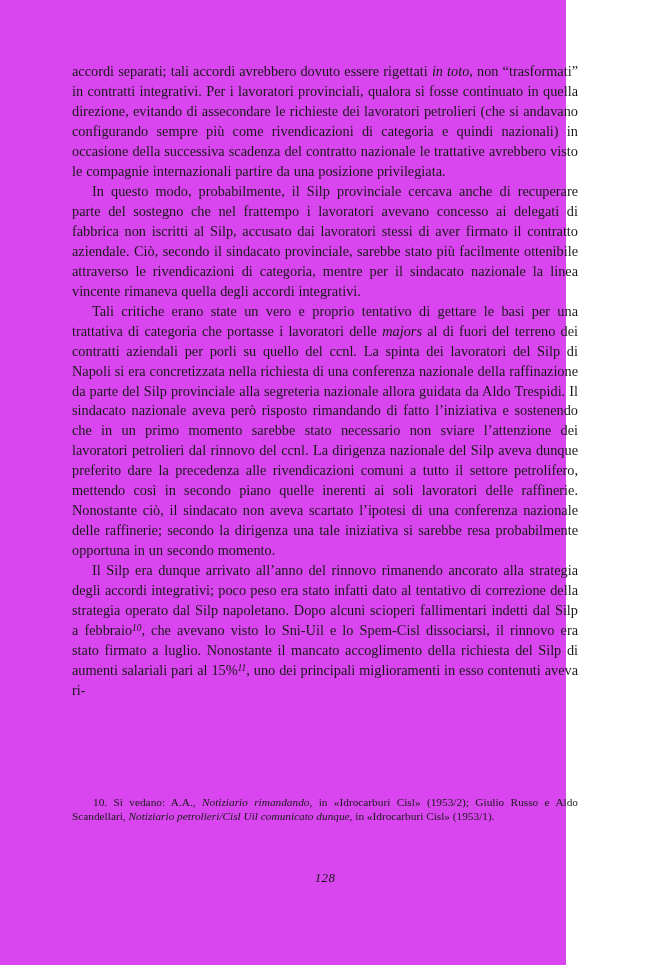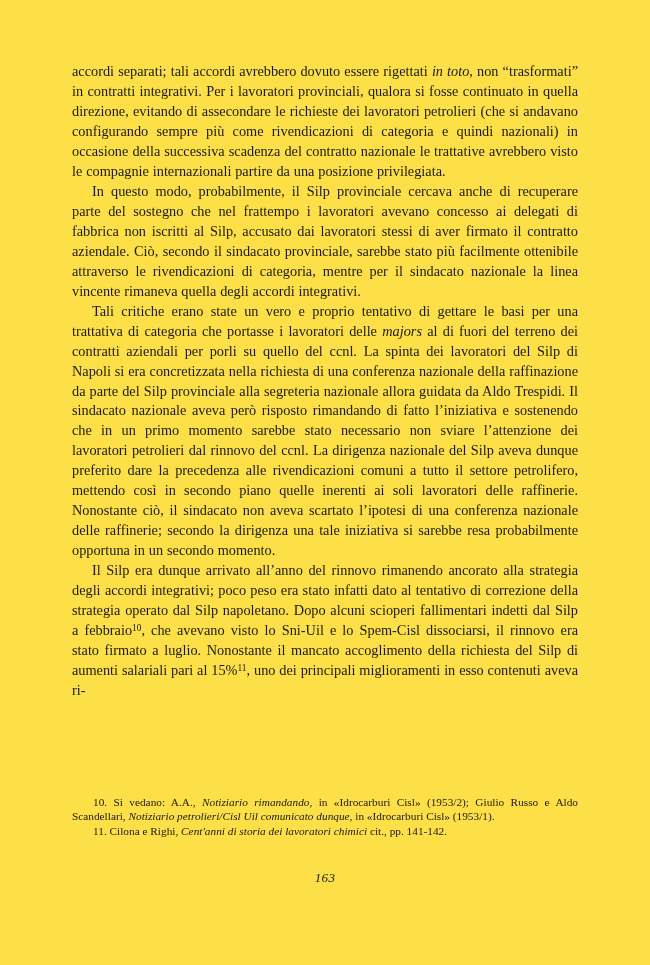--- a/index.html
+++ b/index.html
@@ -14,23 +14,23 @@
     position: relative;
     font-family: "Liberation Serif", "DejaVu Serif", serif;
     color: #1a1a1a;
     overflow: hidden;
   }
 
   .page {
     position: absolute;
     left: 0;
     top: 0;
-    width: 650px;
+    width: 566px;
     height: 965px;
-    background: #fde047;
+    background: #d946ef;
   }
 
   .text-block {
     position: absolute;
     left: 72px;
     top: 62px;
     width: 506px;
   }
 
   p.para {
@@ -49,20 +49,21 @@
   }
 
   .it {
     font-style: italic;
   }
 
   sup.fnref {
     font-size: 0.66em;
     vertical-align: 0.42em;
     line-height: 0;
+    font-style: italic;
   }
 
   .notes {
     position: absolute;
     left: 72px;
     top: 795px;
     width: 506px;
   }
 
   p.note {
@@ -94,18 +95,17 @@
 
   <div class="text-block">
     <p class="para first">accordi separati; tali accordi avrebbero dovuto essere rigettati <span class="it">in toto</span>, non “trasformati” in contratti integrativi. Per i lavoratori provinciali, qualora si fosse continuato in quella direzione, evitando di assecondare le richieste dei lavoratori petrolieri (che si andavano configurando sempre più come rivendicazioni di categoria e quindi nazionali) in occasione della successiva scadenza del contratto nazionale le trattative avrebbero visto le compagnie internazionali partire da una posizione privilegiata.</p>
     <p class="para">In questo modo, probabilmente, il Silp provinciale cercava anche di recuperare parte del sostegno che nel frattempo i lavoratori avevano concesso ai delegati di fabbrica non iscritti al Silp, accusato dai lavoratori stessi di aver firmato il contratto aziendale. Ciò, secondo il sindacato provinciale, sarebbe stato più facilmente ottenibile attraverso le rivendicazioni di categoria, mentre per il sindacato nazionale la linea vincente rimaneva quella degli accordi integrativi.</p>
     <p class="para">Tali critiche erano state un vero e proprio tentativo di gettare le basi per una trattativa di categoria che portasse i lavoratori delle <span class="it">majors</span> al di fuori del terreno dei contratti aziendali per porli su quello del ccnl. La spinta dei lavoratori del Silp di Napoli si era concretizzata nella richiesta di una conferenza nazionale della raffinazione da parte del Silp provinciale alla segreteria nazionale allora guidata da Aldo Trespidi. Il sindacato nazionale aveva però risposto rimandando di fatto l’iniziativa e sostenendo che in un primo momento sarebbe stato necessario non sviare l’attenzione dei lavoratori petrolieri dal rinnovo del ccnl. La dirigenza nazionale del Silp aveva dunque preferito dare la precedenza alle rivendicazioni comuni a tutto il settore petrolifero, mettendo così in secondo piano quelle inerenti ai soli lavoratori delle raffinerie. Nonostante ciò, il sindacato non aveva scartato l’ipotesi di una conferenza nazionale delle raffinerie; secondo la dirigenza una tale iniziativa si sarebbe resa probabilmente opportuna in un secondo momento.</p>
     <p class="para">Il Silp era dunque arrivato all’anno del rinnovo rimanendo ancorato alla strategia degli accordi integrativi; poco peso era stato infatti dato al tentativo di correzione della strategia operato dal Silp napoletano. Dopo alcuni scioperi fallimentari indetti dal Silp a febbraio<sup class="fnref">10</sup>, che avevano visto lo Sni-Uil e lo Spem-Cisl dissociarsi, il rinnovo era stato firmato a luglio. Nonostante il mancato accoglimento della richiesta del Silp di aumenti salariali pari al 15%<sup class="fnref">11</sup>, uno dei principali miglioramenti in esso contenuti aveva ri-</p>
   </div>
 
   <div class="notes">
     <p class="note">10. Si vedano: A.A., <span class="it">Notiziario rimandando</span>, in «Idrocarburi Cisl» (1953/2); Giulio Russo e Aldo Scandellari, <span class="it">Notiziario petrolieri/Cisl Uil comunicato dunque</span>, in «Idrocarburi Cisl» (1953/1).</p>
-    <p class="note">11. Cilona e Righi, <span class="it">Cent'anni di storia dei lavoratori chimici</span> cit., pp. 141-142.</p>
   </div>
 
-  <div class="folio">163</div>
+  <div class="folio">128</div>
 
 </div>
 
 </body></html>

